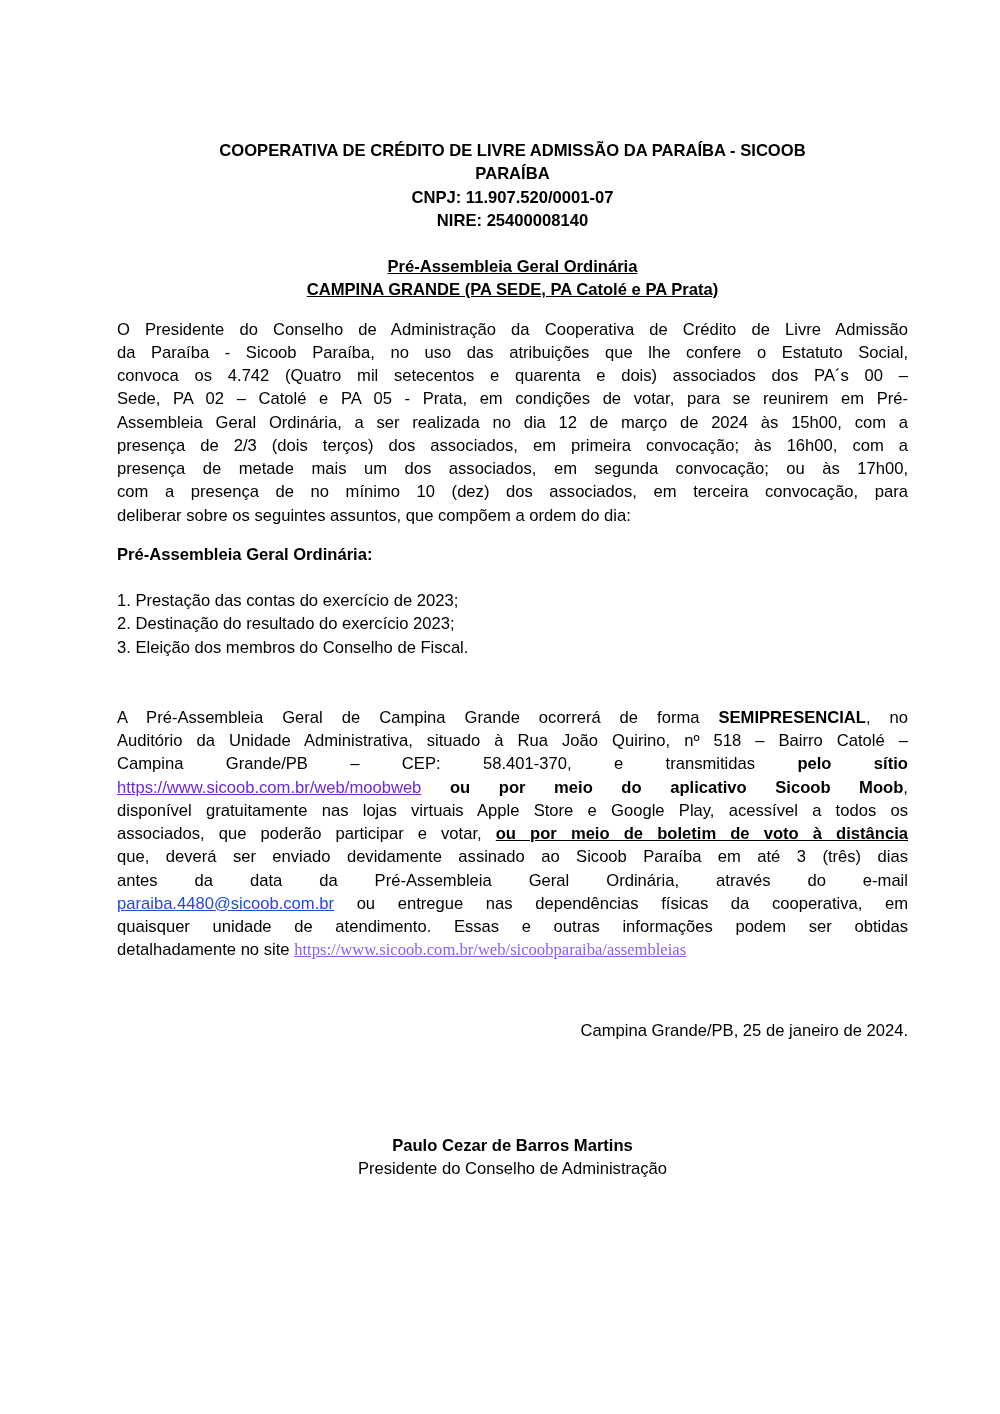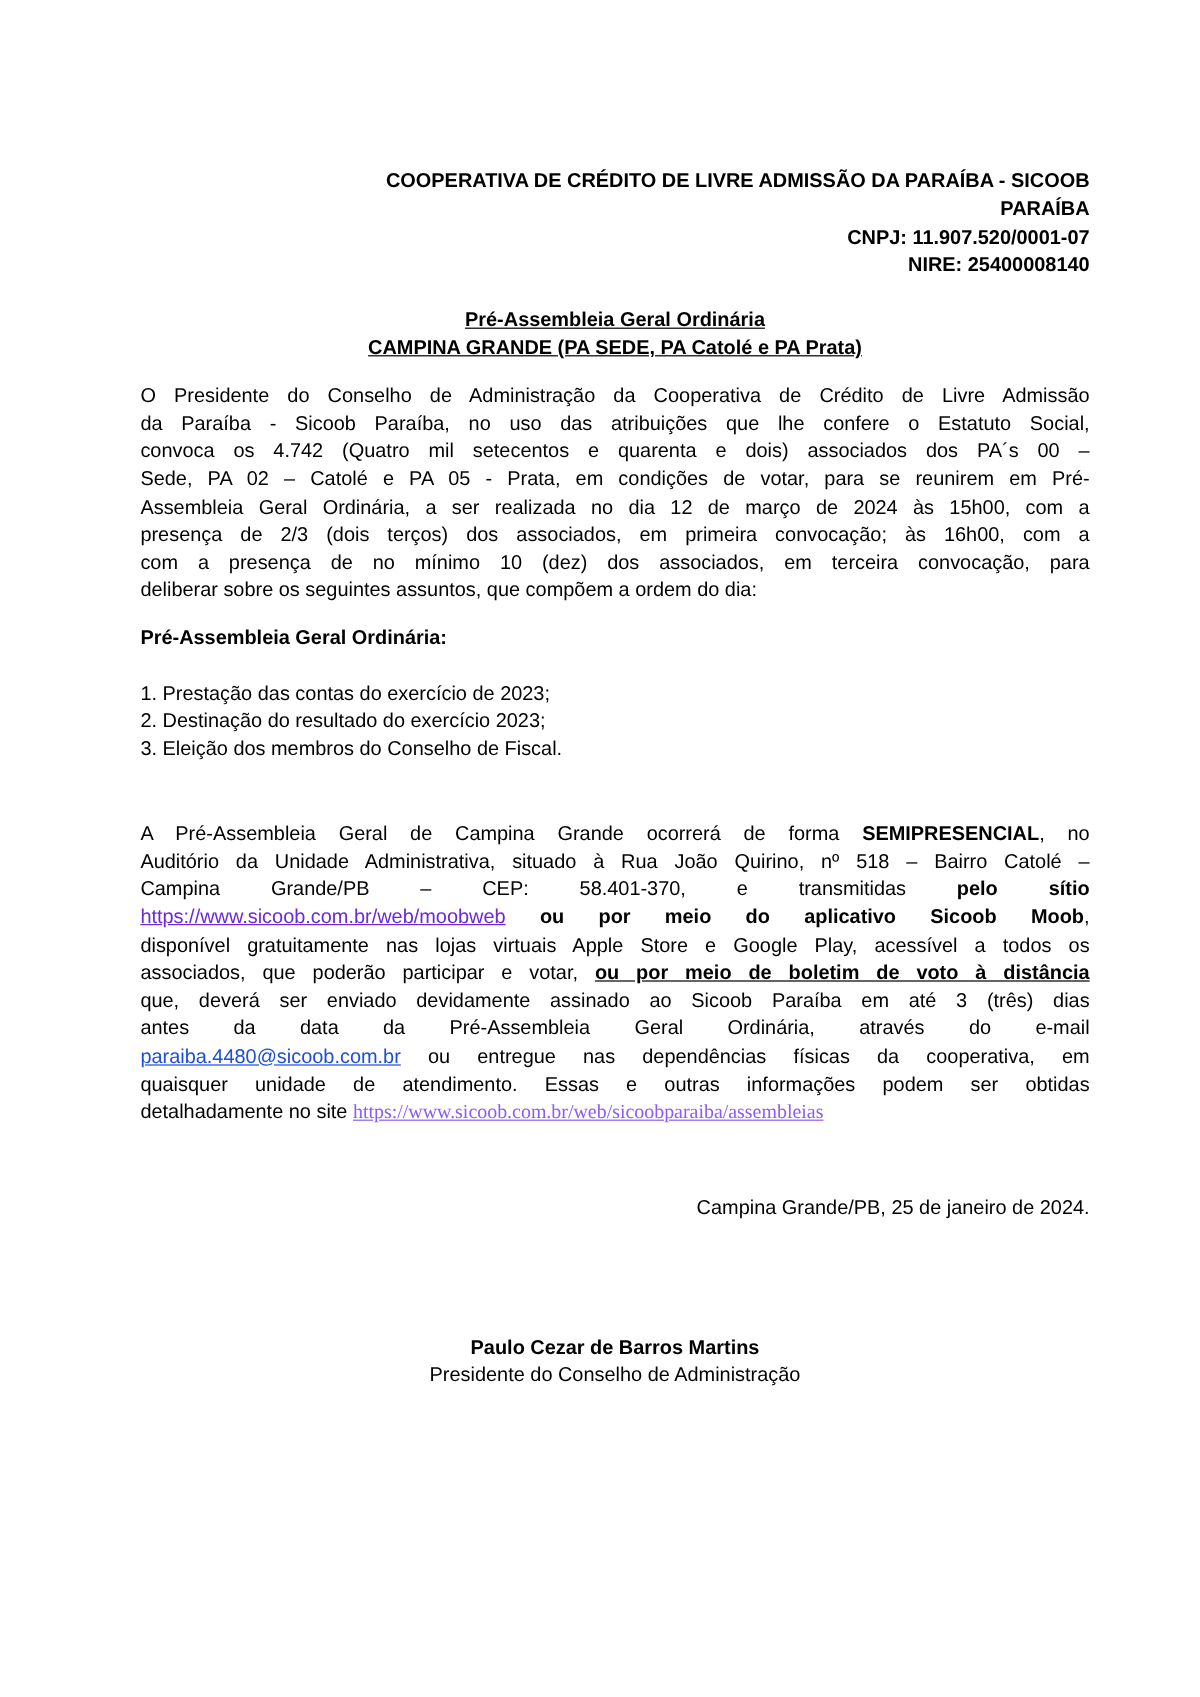--- a/index.html
+++ b/index.html
@@ -18,21 +18,21 @@
     left: 117px;
     top: 139px;
     width: 791px;
     font-size: 16.6px;
     line-height: 23.25px;
   }
   .header, .subheader {
     text-align: center;
     font-weight: bold;
   }
-  .header    { margin-bottom: 23px; text-align: right; }
+  .header    { margin-bottom: 23px; }
   .subheader { margin-bottom: 16px; text-decoration: underline; }
   .para .line.j {
     text-align: justify;
     text-align-last: justify;
   }
   .p1 { margin-bottom: 16px; }
   .agenda-heading {
     font-weight: bold;
     margin-bottom: 23px;
   }
@@ -68,20 +68,21 @@
         <div class="line">CAMPINA GRANDE (PA SEDE, PA Catolé e PA Prata)</div>
       </div>
 
     <div class="para p1">
         <div class="line j">O Presidente do Conselho de Administração da Cooperativa de Crédito de Livre Admissão</div>
         <div class="line j">da Paraíba - Sicoob Paraíba, no uso das atribuições que lhe confere o Estatuto Social,</div>
         <div class="line j">convoca os 4.742 (Quatro mil setecentos e quarenta e dois) associados dos PA´s 00 –</div>
         <div class="line j">Sede, PA 02 – Catolé e PA 05 - Prata, em condições de votar, para se reunirem em Pré-</div>
         <div class="line j">Assembleia Geral Ordinária, a ser realizada no dia 12 de março de 2024 às 15h00, com a</div>
         <div class="line j">presença de 2/3 (dois terços) dos associados, em primeira convocação; às 16h00, com a</div>
+        <div class="line j">presença de metade mais um dos associados, em segunda convocação; ou às 17h00,</div>
         <div class="line j">com a presença de no mínimo 10 (dez) dos associados, em terceira convocação, para</div>
         <div class="line">deliberar sobre os seguintes assuntos, que compõem a ordem do dia:</div>
       </div>
 
     <div class="agenda-heading">Pré-Assembleia Geral Ordinária:</div>
 
     <div class="agenda">
         <div class="line">1. Prestação das contas do exercício de 2023;</div>
         <div class="line">2. Destinação do resultado do exercício 2023;</div>
         <div class="line">3. Eleição dos membros do Conselho de Fiscal.</div>

